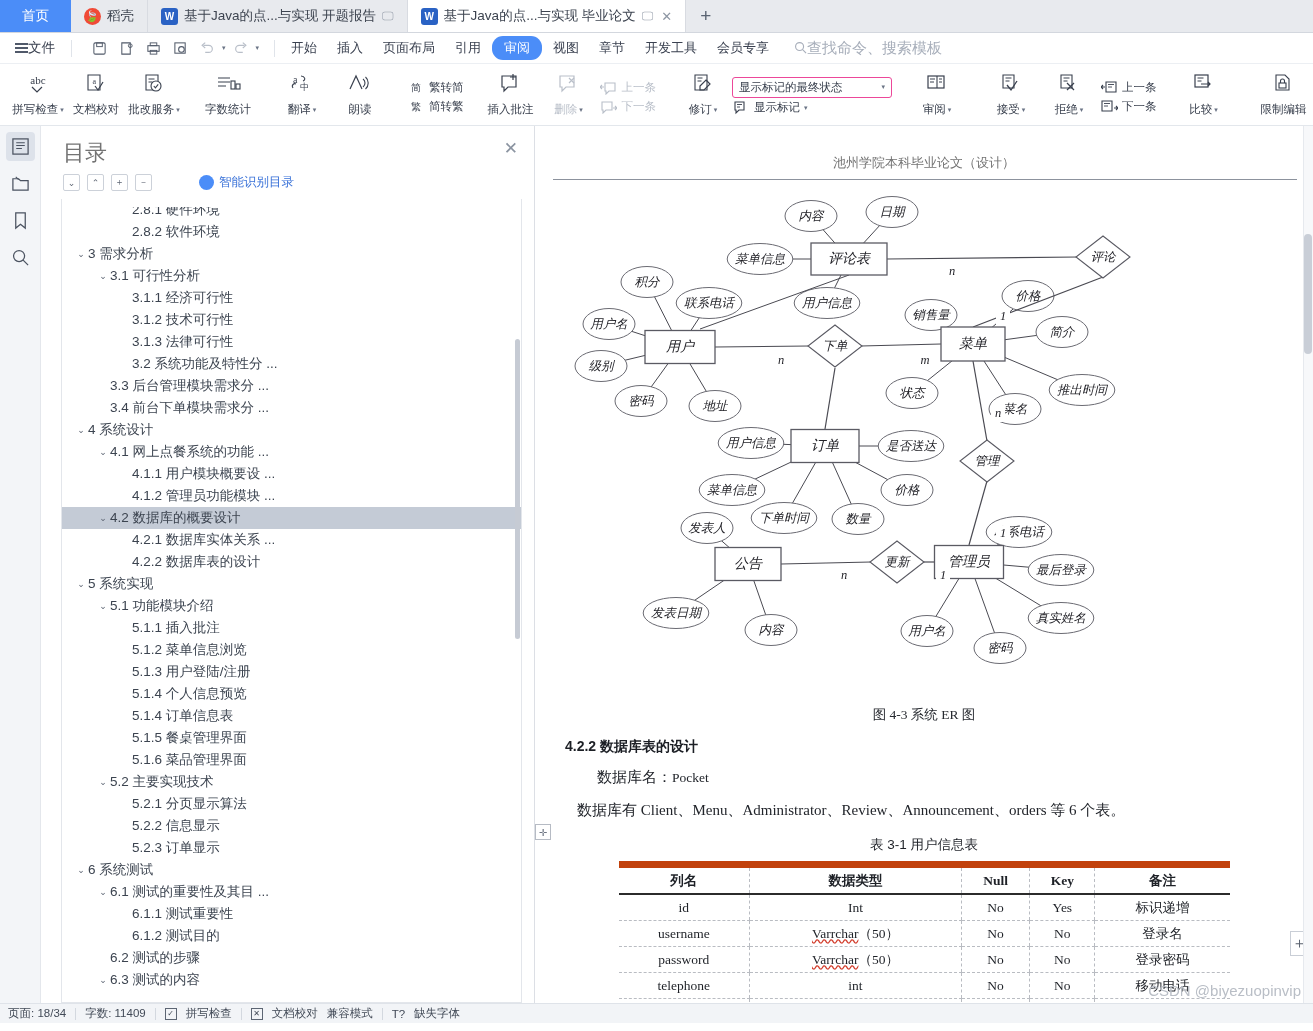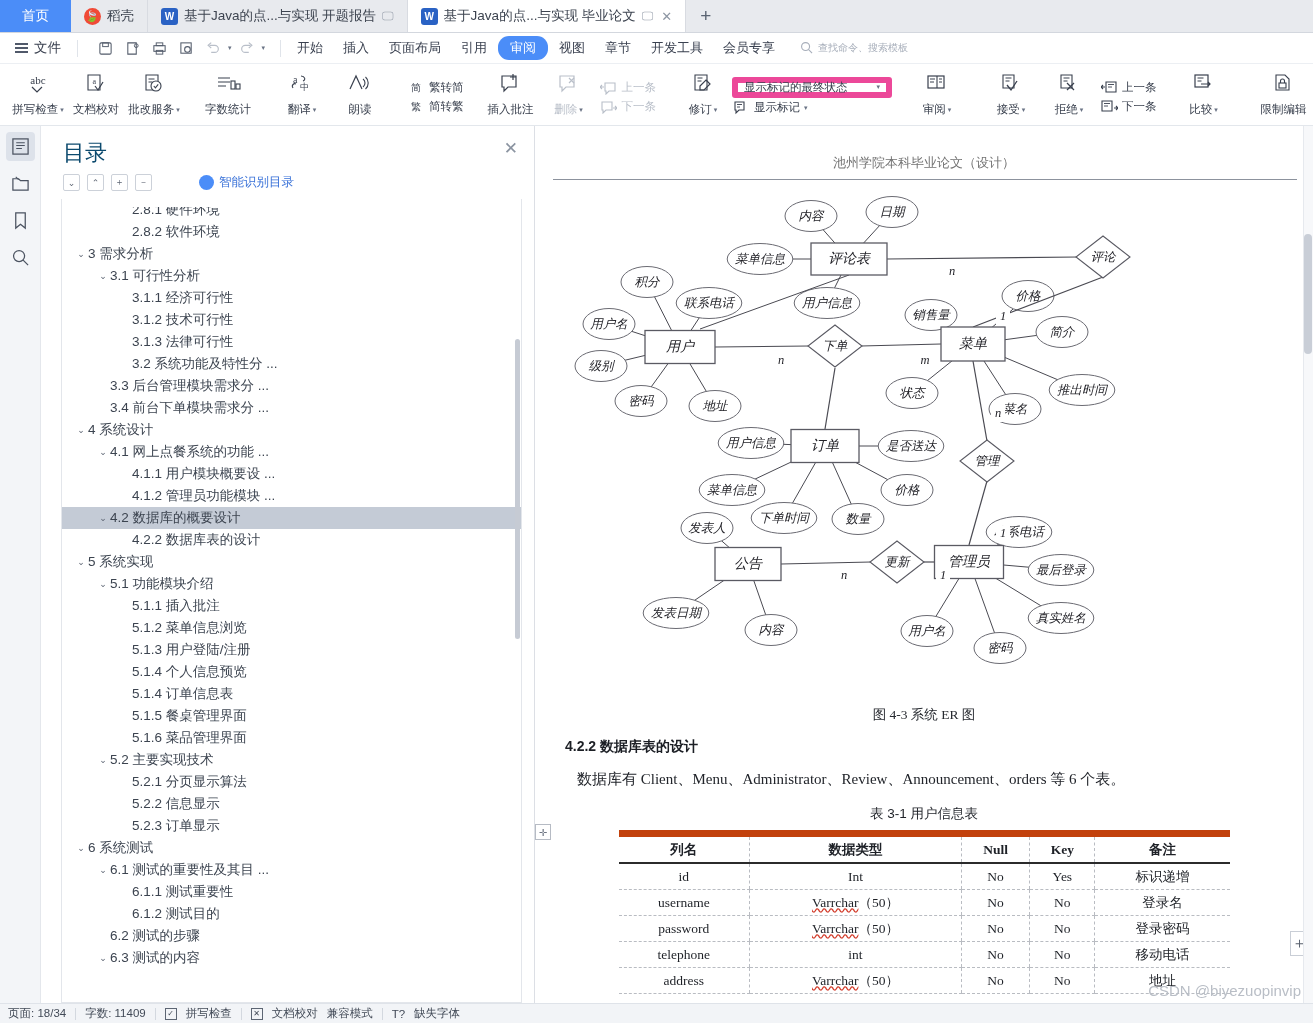--- a/index.html
+++ b/index.html
@@ -19,58 +19,58 @@
   .tab .tico.w { background: #2a62c4; font-weight: bold; font-size: 10px; }
   .tab .tico.d { background: #f04a37; border-radius: 50%; font-size: 11px; }
   .tab .mini { color: #9aa2ae; font-size: 12px; }
   .tab .closex { color: #8d96a3; font-size: 13px; margin-left: 2px; }
   .newtab { display: flex; align-items: center; padding: 0 14px; font-size: 19px; color: #5a6472; }
   .tabbar-spacer { flex: 1; }
   
   .menurow { height: 31px; background: #fff; display: flex; align-items: center; padding: 0 6px; gap: 2px;
              border-bottom: 1px solid #eceff3; }
   .mi { padding: 3px 9px; font-size: 13px; color: #3a4150; border-radius: 4px; white-space: nowrap; }
-  .mi.file { display: flex; align-items: center; gap: 6px; font-size: 13.5px; }
+  .mi.file { display: flex; align-items: center; font-size: 13.5px; }
   .mi.active { background: #4b8df8; color: #fff; border-radius: 11px; padding: 3px 12px; }
   .hamb { display: inline-flex; flex-direction: column; gap: 2.5px; }
   .hamb i { display: block; width: 13px; height: 1.6px; background: #50596a; }
   .qa { display: flex; align-items: center; gap: 3px; padding: 0 8px; }
   .qa .qicon { width: 24px; height: 21px; display: inline-flex; align-items: center; justify-content: center;
                color: #515a69; }
   .vsep { width: 1px; height: 17px; background: #e0e4ea; margin: 0 5px; }
-  .searchbox { display: flex; align-items: center; gap: 5px; color: #a7aeba; font-size: 10px; margin-left: 14px; }
+  .searchbox { display: flex; align-items: center; color: #a7aeba; font-size: 15px; margin-left: 14px; }
   
   .ribbon { height: 62px; background: #fff; display: flex; align-items: stretch; padding: 3px 2px 0 4px;
             border-bottom: 1px solid #e3e7ec; }
   .rgroup { display: flex; align-items: stretch; padding: 0 5px; }
   .rsep { width: 1px; background: #e7eaef; margin: 5px 3px 8px; }
   .rbtn { width: 58px; display: flex; flex-direction: column; align-items: center; justify-content: flex-start;
           padding-top: 3px; font-size: 11.5px; color: #39404e; gap: 2px; }
   .rbtn .gl { height: 30px; display: flex; align-items: center; justify-content: center; }
   .rbtn .lb { display: flex; align-items: center; gap: 2px; white-space: nowrap; }
   .caret { font-size: 7px; color: #6a7385; }
   .rbtn.dim { color: #b9bfc9; }
   .rbtn.wide { width: 70px; }
   .stack { display: flex; flex-direction: column; justify-content: center; gap: 3px; padding: 2px 2px 0; }
   .srow { display: flex; align-items: center; gap: 4px; font-size: 11.5px; color: #39404e; white-space: nowrap; }
   .srow.dim { color: #b9bfc9; }
   .glyph { width: 18px; height: 16px; display: inline-flex; align-items: center; justify-content: center; }
   .ddbox { display: flex; align-items: center; justify-content: space-between; width: 160px; height: 21px;
-           border: 6px solid #ec4899; border-radius: 3px; padding: 0 6px; font-size: 11.5px; color: #39404e; }
+           border: 1px solid #ec4899; border-radius: 3px; padding: 0 6px; font-size: 11.5px; color: #39404e; }
   .twoline { display: flex; flex-direction: column; gap: 2px; justify-content: center; }
   
   .main { display: flex; height: 877px; }
   .railbar { width: 41px; background: #f3f5f8; border-right: 1px solid #e4e7ec; padding-top: 6px;
              display: flex; flex-direction: column; align-items: center; gap: 8px; }
   .rail { width: 29px; height: 29px; border-radius: 4px; display: flex; align-items: center; justify-content: center;
           color: #4a5260; }
   .rail.on { background: #dde2ea; }
   .toc { width: 494px; background: #fff; border-right: 1px solid #dcdfe5; display: flex; flex-direction: column; }
   .toc-head { display: flex; align-items: flex-start; justify-content: space-between; padding: 12px 16px 2px 22px; }
-  .toc-title { font-size: 22px; color: #0c4a6e; }
+  .toc-title { font-size: 22px; color: #737373; }
   .toc-close { color: #8b94a1; font-size: 17px; }
   .toc-tools { display: flex; align-items: center; gap: 7px; padding: 4px 16px 8px 22px; }
   .sqbtn { width: 17px; height: 17px; border: 1px solid #ccd1d9; border-radius: 2px; display: flex;
            align-items: center; justify-content: center; font-size: 9px; color: #5d6573; }
   .smart { display: flex; align-items: center; gap: 5px; margin-left: 40px; color: #3a72d8; font-size: 12.5px; }
   .smart .bubble { width: 15px; height: 15px; border-radius: 50%; background: #4b8df8; }
   .toc-list { flex: 1; margin: 0 12px 0 20px; border: 1px solid #e3e6eb; border-top: none; position: relative;
               overflow: hidden; background: #fff; }
   .toc-inner { padding-top: 0; }
   .ti { font-size: 13.5px; color: #3c4450; padding: 2px 6px 2px 0; display: flex; align-items: center;
@@ -610,20 +610,24 @@
             <span class="chev"></span>
             <span>4.1.1 用户模块概要设 ...</span>
           </div>
           <div class="ti" style="padding-left: 56px;">
             <span class="chev"></span>
             <span>4.1.2 管理员功能模块 ...</span>
           </div>
           <div class="ti sel" style="padding-left: 34px;">
             <span class="chev">⌄</span>
             <span>4.2 数据库的概要设计</span>
+          </div>
+          <div class="ti" style="padding-left: 56px;">
+            <span class="chev"></span>
+            <span>4.2.1 数据库实体关系 ...</span>
           </div>
           <div class="ti" style="padding-left: 56px;">
             <span class="chev"></span>
             <span>4.2.2 数据库表的设计</span>
           </div>
           <div class="ti" style="padding-left: 12px;">
             <span class="chev">⌄</span>
             <span>5  系统实现</span>
           </div>
           <div class="ti" style="padding-left: 34px;">
@@ -845,20 +849,23 @@
             <text x="1088" y="530" text-anchor="middle" dominant-baseline="middle" font-size="12.5" font-family="Liberation Serif, serif" fill="#232329">1</text>
             <rect x="922" y="564" width="14" height="16" fill="#ffffff"></rect>
             <text x="929" y="572" text-anchor="middle" dominant-baseline="middle" font-size="12.5" font-family="Liberation Serif, serif" fill="#232329">n</text>
             <rect x="1021" y="564" width="14" height="16" fill="#ffffff"></rect>
             <text x="1028" y="572" text-anchor="middle" dominant-baseline="middle" font-size="12.5" font-family="Liberation Serif, serif" fill="#232329">1</text>
           </svg>
       </div>
 
       <div class="figcap">图 4-3 系统 ER 图</div>
       <div class="h3">4.2.2 数据库表的设计</div>
+      <div class="ptxt">
+        <span class="g">数据库名：</span><span class="en">Pocket</span>
+      </div>
       <div class="ptxt2">数据库有 Client、Menu、Administrator、Review、Announcement、orders 等 6 个表。</div>
       <div class="tabcap">表 3-1  用户信息表</div>
 
       <table class="dt">
         <thead>
             <tr id="dt-head">
               <th>列名</th>
               <th>数据类型</th>
               <th>Null</th>
               <th>Key</th>

